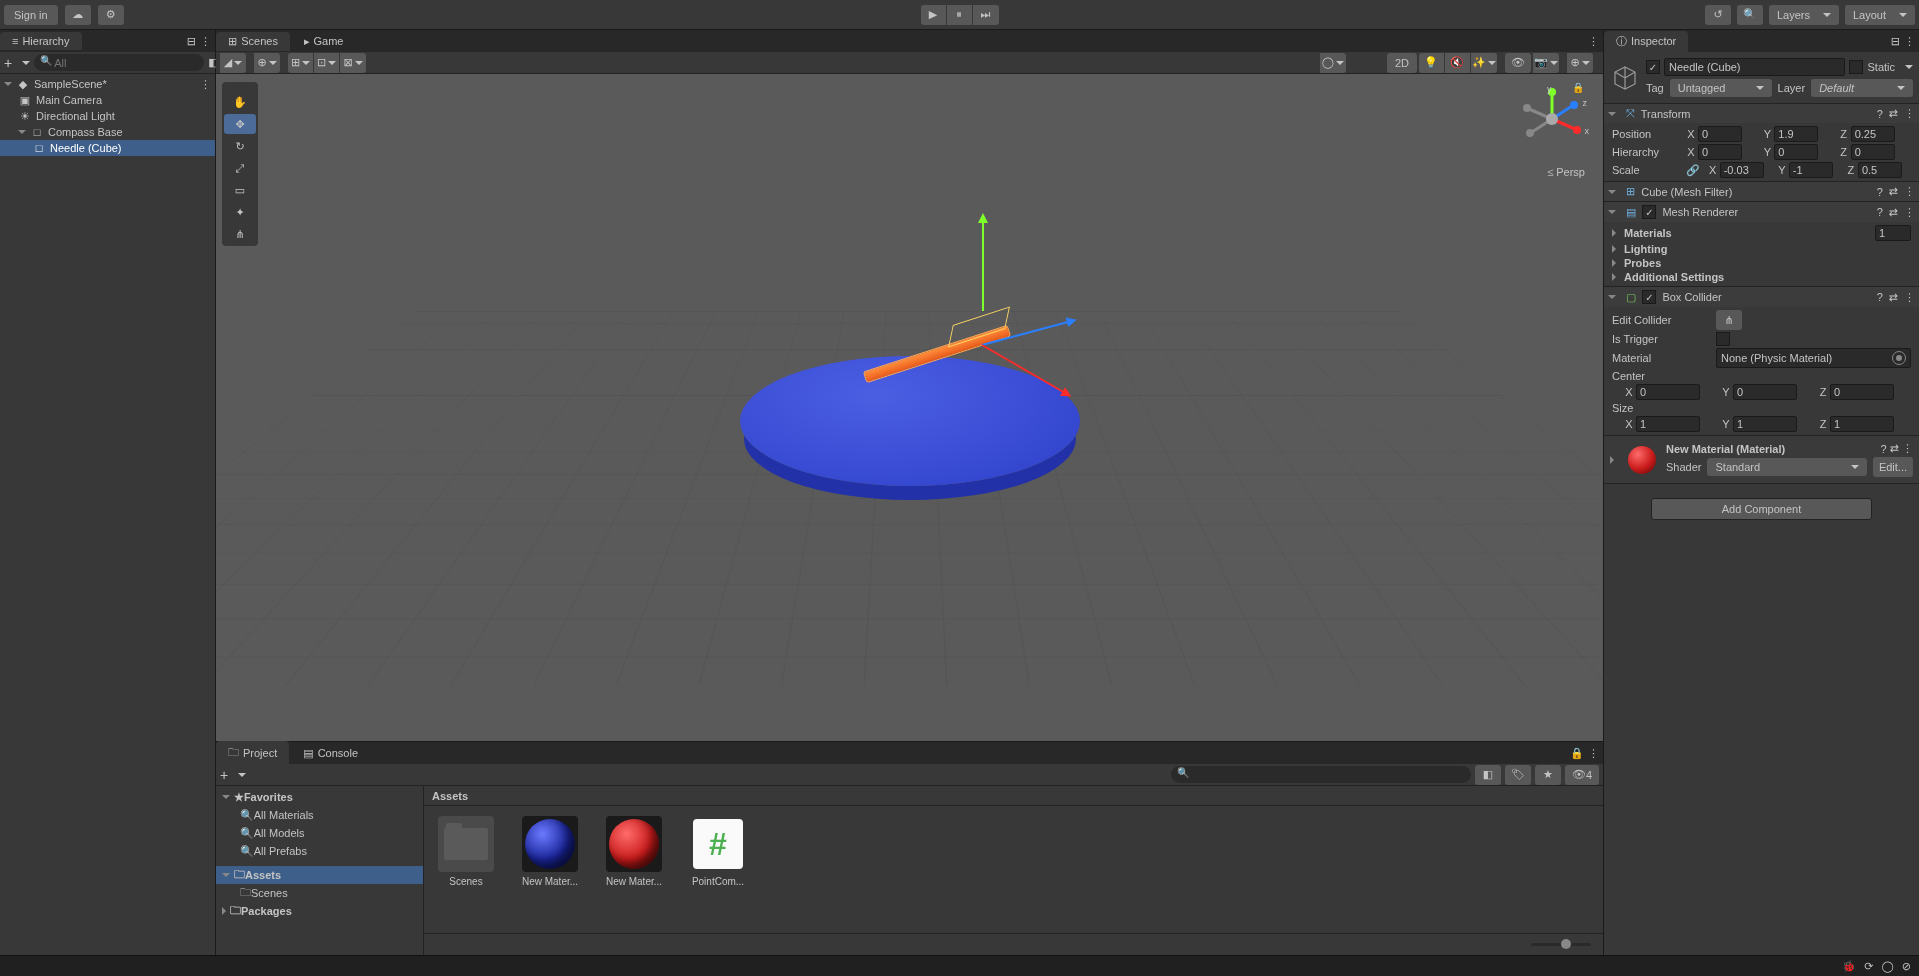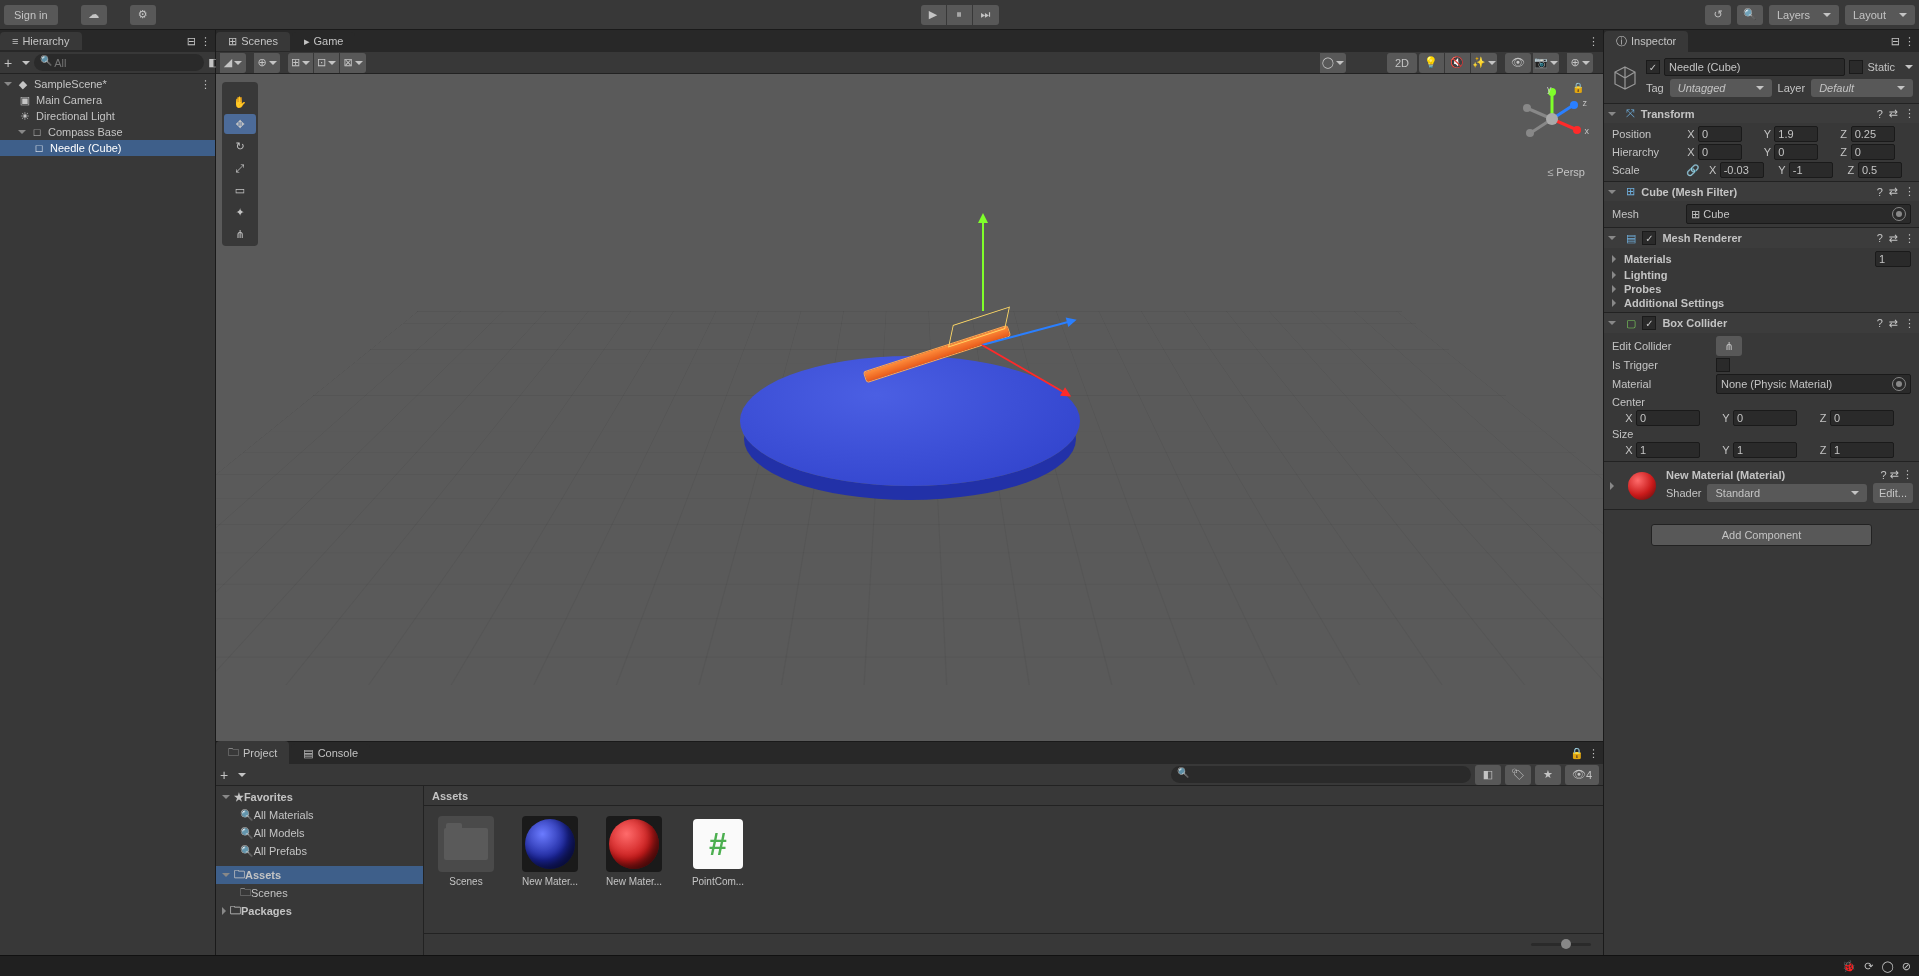--- a/index.html
+++ b/index.html
@@ -1,17 +1,17 @@
 <!DOCTYPE html>
 <html><head>
 <meta charset="utf-8">
 <style>
 * { margin: 0; padding: 0; box-sizing: border-box; font-family: -apple-system, "Segoe UI", Arial, sans-serif; font-size: 11px; color: #C4C4C4; user-select: none; }
 body { background: #383838; width: 1919px; height: 976px; overflow: hidden; display: flex; flex-direction: column; }
-.top-menu { height: 30px; background: #383838; border-bottom: 1px solid #1a1a1a; display: flex; align-items: center; padding: 0 4px; gap: 23px; }
+.top-menu { height: 30px; background: #383838; border-bottom: 1px solid #1a1a1a; display: flex; align-items: center; padding: 0 4px; gap: 7px; }
 .btn { background: #585858; border: none; padding: 4px 10px; color: #C4C4C4; border-radius: 3px; cursor: pointer; display: inline-flex; align-items: center; justify-content: center; height: 20px; }
 .icon-btn { width: 26px; height: 20px; padding: 0; }
 .play-controls { position: absolute; left: 50%; transform: translateX(-50%); display: flex; }
 .play-controls .btn { border-radius: 0; border-right: 1px solid #383838; }
 .play-controls .btn:first-child { border-radius: 3px 0 0 3px; }
 .play-controls .btn:last-child { border-radius: 0 3px 3px 0; border-right: none; }
 .right-menu { margin-left: auto; display: flex; gap: 6px; }
 .dropdown { background: #585858; padding: 3px 8px; border-radius: 3px; min-width: 70px; display: flex; align-items: center; justify-content: space-between; cursor: pointer; }
 .arrow-down { width: 0; height: 0; border-left: 4px solid transparent; border-right: 4px solid transparent; border-top: 4px solid #C4C4C4; margin-left: 6px; }
 .arrow-right { width: 0; height: 0; border-top: 4px solid transparent; border-bottom: 4px solid transparent; border-left: 4px solid #888; display: inline-block; margin-right: 4px; }
@@ -77,21 +77,21 @@
 .script-icon { width: 50px; height: 50px; background: #FAFAFA; border-radius: 4px; display: flex; align-items: center; justify-content: center; color: #4CAF50; font-size: 32px; font-weight: bold; }
 .size-slider { height: 22px; border-top:1px solid #222; display:flex; align-items:center; justify-content:flex-end; padding:0 12px; }
 .slider-track { width: 60px; height: 3px; background: #2a2a2a; border-radius: 2px; position: relative; }
 .slider-thumb { position: absolute; width: 10px; height: 10px; background:#888; border-radius:50%; top:-4px; right:20px; }
 .inspector { display: flex; flex-direction: column; height: 100%; overflow: auto; }
 .insp-header { padding: 6px; display: flex; align-items: center; gap: 6px; border-bottom: 1px solid #222; }
 .cube-icon { width: 30px; height: 30px; display: flex; align-items: center; justify-content: center; }
 .name-input { background: #2A2A2A; border: 1px solid #1a1a1a; padding: 2px 4px; color: #C4C4C4; flex: 1; border-radius:2px; }
 .component { border-bottom: 1px solid #222; }
 .component-header { display: flex; align-items: center; padding: 3px 4px; background: #3C3C3C; gap: 6px; cursor: pointer; }
-.component-header .title { font-weight: bold; flex: 1; }
+.component-header .title { font-weight: normal; flex: 1; }
 .component-body { padding: 2px 0; }
 .vec-row { display: flex; align-items: center; padding: 1px 8px; gap: 4px; }
 .vec-label { width: 70px; }
 .vec-field { display: flex; align-items: center; gap: 2px; flex:1; }
 .num-input { background: #2A2A2A; border: 1px solid #1a1a1a; padding: 1px 3px; color: #C4C4C4; width: 44px; border-radius:2px; }
 .axis { width: 10px; text-align: center; }
 .obj-field { background: #2A2A2A; border: 1px solid #1a1a1a; padding: 2px 4px; flex: 1; display: flex; align-items: center; justify-content: space-between; border-radius:2px; }
 .dot-target { width: 14px; height: 14px; border-radius: 50%; border: 1px solid #888; display:inline-block; position:relative; }
 .dot-target::after { content:''; position:absolute; inset:3px; border-radius:50%; background:#888; }
 .add-comp-btn { margin: 14px auto; width: 70%; background: #585858; border: 1px solid #222; padding: 4px; text-align: center; border-radius: 3px; cursor: pointer; }
@@ -370,21 +370,21 @@
         <div style="flex:1; display:flex; flex-direction:column; gap:3px;">
           <div style="display:flex; gap:4px; align-items:center;">
             <span class="checkbox checked"></span>
             <input class="name-input" value="Needle (Cube)" style="">
             <span class="checkbox"></span>
             <span>Static</span>
             <span class="arrow-down"></span>
           </div>
           <div style="display:flex; gap:6px; align-items:center;">
             <span>Tag</span>
-            <div class="dropdown" style="flex:1; min-width:0;font-style:italic;">
+            <div class="dropdown" style="flex:1; min-width:0;">
                 <span>Untagged</span>
                 <span class="arrow-down"></span>
               </div>
             <span>Layer</span>
             <div class="dropdown" style="flex:1; min-width:0;font-style:italic;">
                 <span>Default</span>
                 <span class="arrow-down"></span>
               </div>
           </div>
         </div>
@@ -450,29 +450,20 @@
       </div>
 
       <div class="component">
         <div class="component-header">
           <span class="arrow-down-tree"></span>
           <span style="color:#6FAEDC;">⊞</span>
           <span class="title">Cube (Mesh Filter)</span>
           <span>?</span>
           <span>⇄</span>
           <span>⋮</span>
-        </div>
-        <div class="component-body">
-          <div class="vec-row">
-            <span class="vec-label">Mesh</span>
-            <div class="obj-field">
-                <span>⊞ <span>Cube</span></span>
-                <span class="dot-target"></span>
-              </div>
-          </div>
         </div>
       </div>
 
       <div class="component">
         <div class="component-header">
           <span class="arrow-down-tree"></span>
           <span style="color:#6FAEDC;">▤</span>
           <span class="checkbox checked"></span>
           <span class="title">Mesh Renderer</span>
           <span>?</span>

